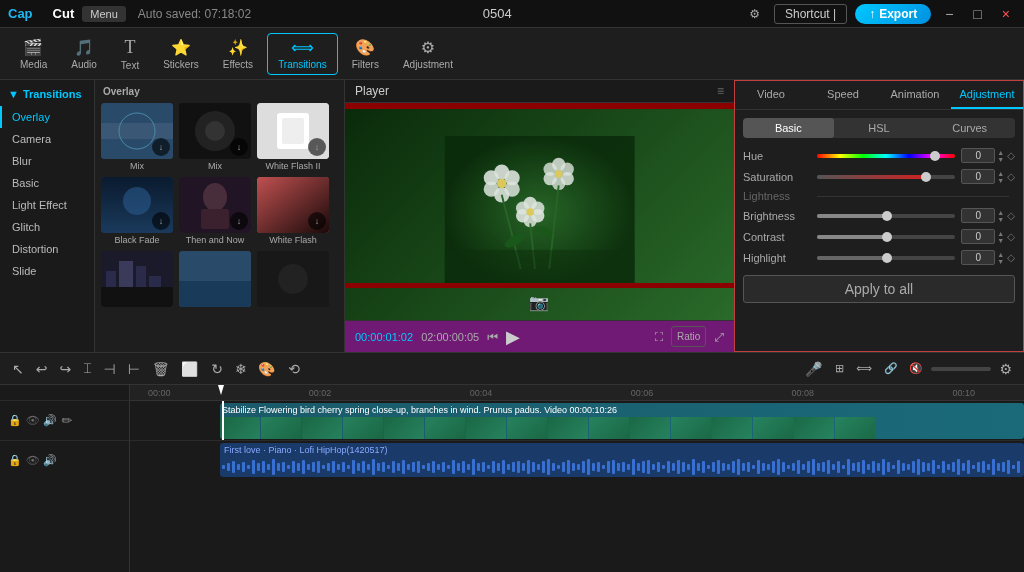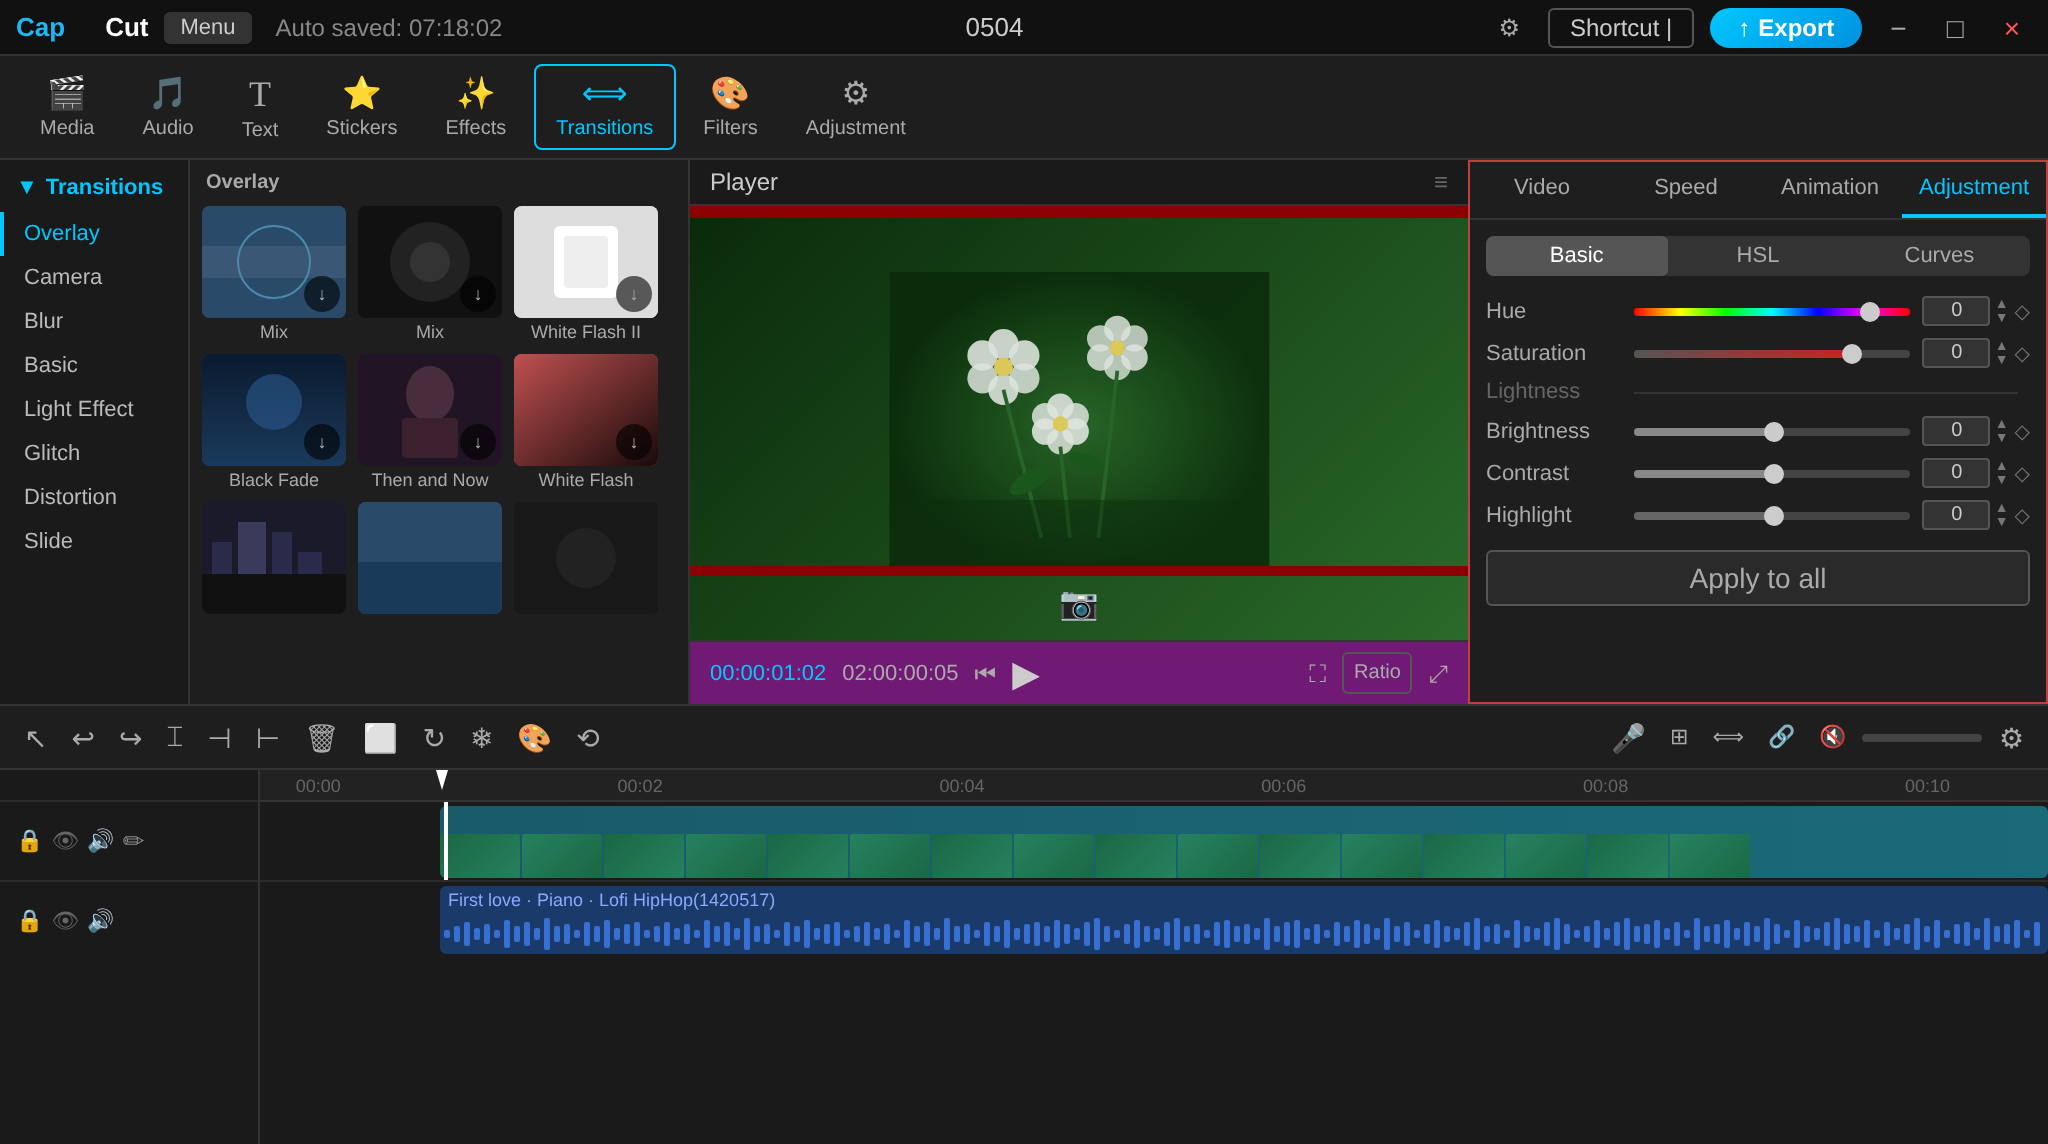--- a/index.html
+++ b/index.html
@@ -537,20 +537,21 @@
         <span class="ruler-tick" style="left:38%">00:04</span>
         <span class="ruler-tick" style="left:56%">00:06</span>
         <span class="ruler-tick" style="left:74%">00:08</span>
         <span class="ruler-tick" style="left:92%">00:10</span>
 
         <div class="playhead-top"></div>
       </div>
 
       <div class="track-row">
         <div class="video-track">
+          <div class="video-track-label">Stabilize  Flowering bird cherry spring close-up, branches in wind. Prunus padus. Video  00:00:10:26</div>
           <div class="video-thumbnails">
             <div class="vid-thumb" style="background:linear-gradient(135deg,#1a6a3a,#2a8a5a)"></div>
             <div class="vid-thumb" style="background:linear-gradient(135deg,#2a8a5a,#1a6a3a)"></div>
             <div class="vid-thumb" style="background:linear-gradient(135deg,#1a6a3a,#2a8a5a)"></div>
             <div class="vid-thumb" style="background:linear-gradient(135deg,#2a8a5a,#1a6a3a)"></div>
             <div class="vid-thumb" style="background:linear-gradient(135deg,#1a6a3a,#2a8a5a)"></div>
             <div class="vid-thumb" style="background:linear-gradient(135deg,#2a8a5a,#1a6a3a)"></div>
             <div class="vid-thumb" style="background:linear-gradient(135deg,#1a6a3a,#2a8a5a)"></div>
             <div class="vid-thumb" style="background:linear-gradient(135deg,#2a8a5a,#1a6a3a)"></div>
             <div class="vid-thumb" style="background:linear-gradient(135deg,#1a6a3a,#2a8a5a)"></div>

